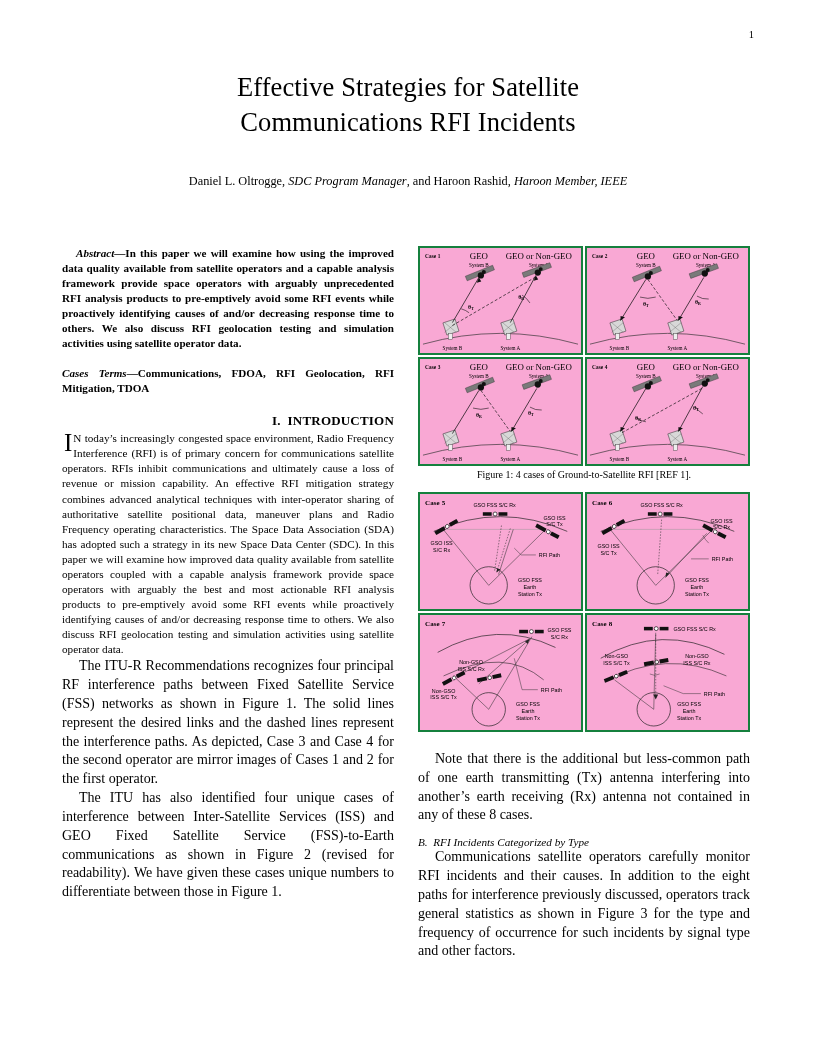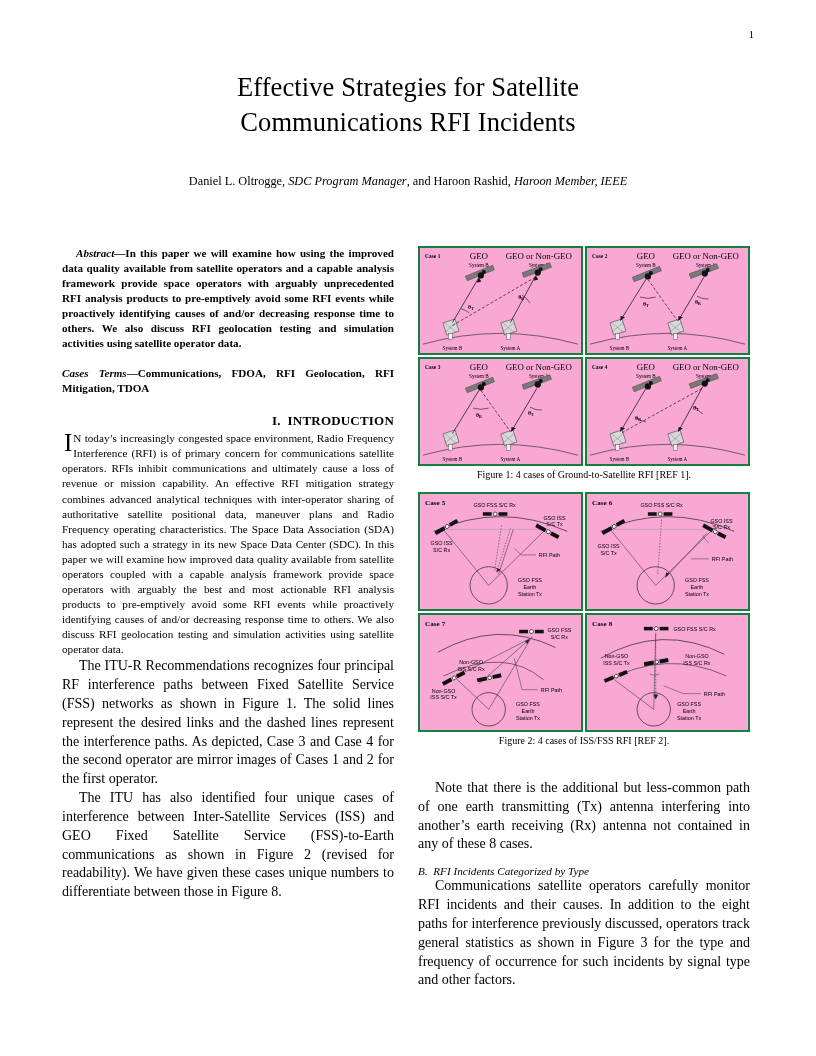--- a/index.html
+++ b/index.html
@@ -184,21 +184,21 @@
     left: 5px;
     top: 5px;
     letter-spacing: 0.1px;
   }
   .fig2 .case-label {
     font-size: 7px;
   }
 
   .panel-svg { display: block; width: 100%; height: 100%; }
 
-  .right-col-after-fig { margin-top: 32px; }
+  .right-col-after-fig { margin-top: 18px; }
 </style>
 </head>
 <body>
 
 <div class="page">
 
   <div class="page-number">1</div>
 
   <div class="title-block">
     <div class="paper-title">
@@ -228,21 +228,21 @@
         <span class="numeral">I.</span>&nbsp;&nbsp;<span>INTRODUCTION</span>
       </h2>
 
       <div class="intro-para">
         <span class="dropcap">I</span><span>N today’s increasingly congested space environment, Radio Frequency Interference (RFI) is of primary concern for communications satellite operators.   RFIs inhibit communications and ultimately cause a loss of revenue or mission capability.  An effective RFI mitigation strategy combines advanced analytical techniques with inter-operator sharing of authoritative satellite positional data, maneuver plans and Radio Frequency operating characteristics.   The Space Data Association (SDA) has adopted such a strategy in its new Space Data Center (SDC).  In this paper we will examine how improved data quality available from satellite operators coupled with a capable analysis framework provide space operators with arguably the best and most actionable RFI analysis products to pre-emptively avoid some RFI events while proactively identifying causes of and/or decreasing response time to others.   We also discuss RFI geolocation testing and simulation activities using satellite operator data.</span>
       </div>
 
 
 
       <p class="body-para">The ITU-R Recommendations recognizes four principal RF interference paths between Fixed Satellite Service (FSS) networks as shown in Figure 1.  The solid lines represent the desired links and the dashed lines represent the interference paths. As depicted, Case 3 and Case 4 for the second operator are mirror images of Cases 1 and 2 for the first operator.</p>
-      <p class="body-para">The ITU has also identified four unique cases of interference between Inter-Satellite Services (ISS) and GEO Fixed Satellite Service (FSS)-to-Earth communications as shown in Figure 2 (revised for readability).  We have given these cases unique numbers to differentiate between those in Figure 8.</p>
+      <p class="body-para">The ITU has also identified four unique cases of interference between Inter-Satellite Services (ISS) and GEO Fixed Satellite Service (FSS)-to-Earth communications as shown in Figure 2 (revised for readability).  We have given these cases unique numbers to differentiate between those in Figure 1.</p>
     </div>
 
     <div class="col col-right">
 
       <div class="figure-block fig1">
         <div class="fig-grid">
 
           <div class="fig-panel">
             <div class="case-label">Case 1</div>
             <svg class="panel-svg" viewBox="0 0 164 107">
@@ -605,21 +605,20 @@
               <path d="M64 60 A 10 10 0 0 0 74 60" stroke="#333" fill="none" stroke-width="0.5"></path>
               <polyline points="78,72 98,80 116,80" stroke="#333" fill="none" stroke-width="0.5"></polyline>
               <text x="119" y="82" font-family="Liberation Sans, sans-serif" font-size="5.5">RFI Path</text>
               <text x="104" y="93" font-family="Liberation Sans, sans-serif" font-size="5.5" text-anchor="middle">GSO FSS</text>
               <text x="104" y="100" font-family="Liberation Sans, sans-serif" font-size="5.5" text-anchor="middle">Earth</text>
               <text x="104" y="107" font-family="Liberation Sans, sans-serif" font-size="5.5" text-anchor="middle">Station Tx</text>
             </svg>
           </div>
 
         </div>
-        <div class="fig-caption">Figure 2: 4 cases of ISS/FSS RFI [REF 2].</div>
       </div>
 
       <p class="body-para right-col-after-fig">Note that there is the additional but less-common path of one earth transmitting (Tx) antenna interfering into another’s earth receiving (Rx) antenna not contained in any of these 8 cases.</p>
 
       <h3 class="subsection-head">
         <span class="letter">B.</span>&nbsp;&nbsp;<span>RFI Incidents Categorized by Type</span>
       </h3>
       <p class="body-para">Communications satellite operators carefully monitor RFI incidents and their causes.  In addition to the eight paths for interference previously discussed, operators track general statistics as shown in Figure 3 for the type and frequency of occurrence for such incidents by signal type and other factors.</p>
 
     </div>

